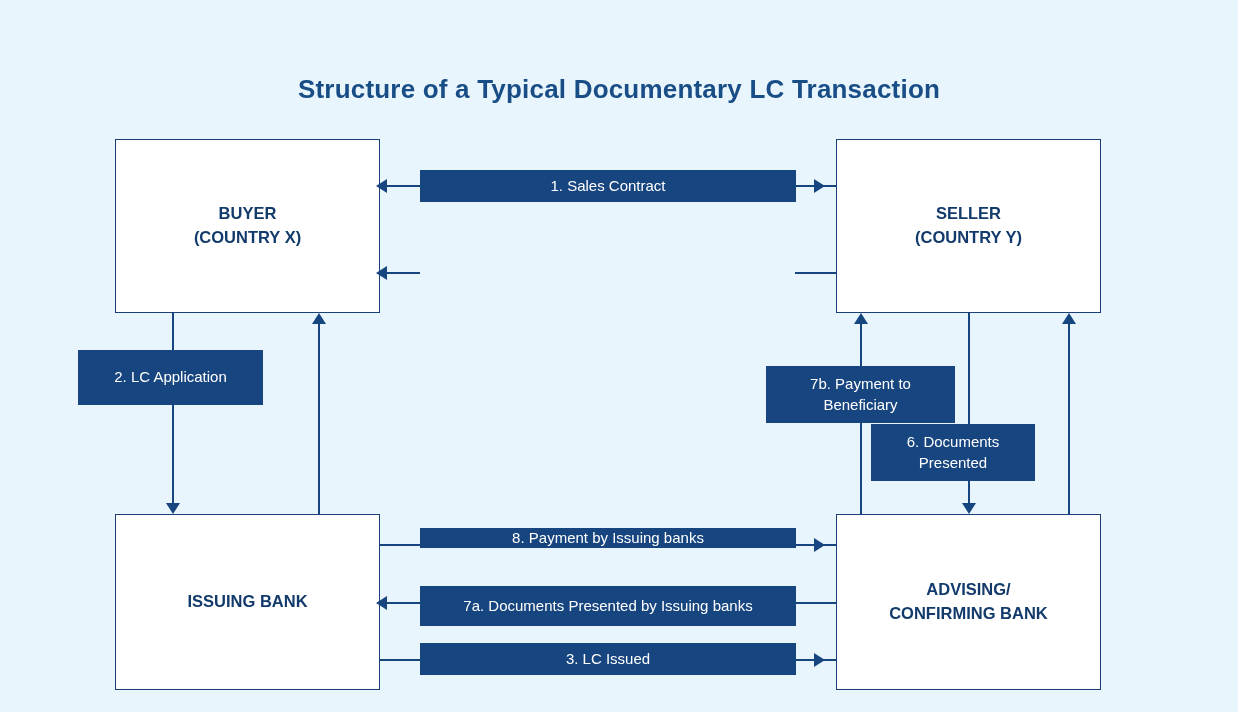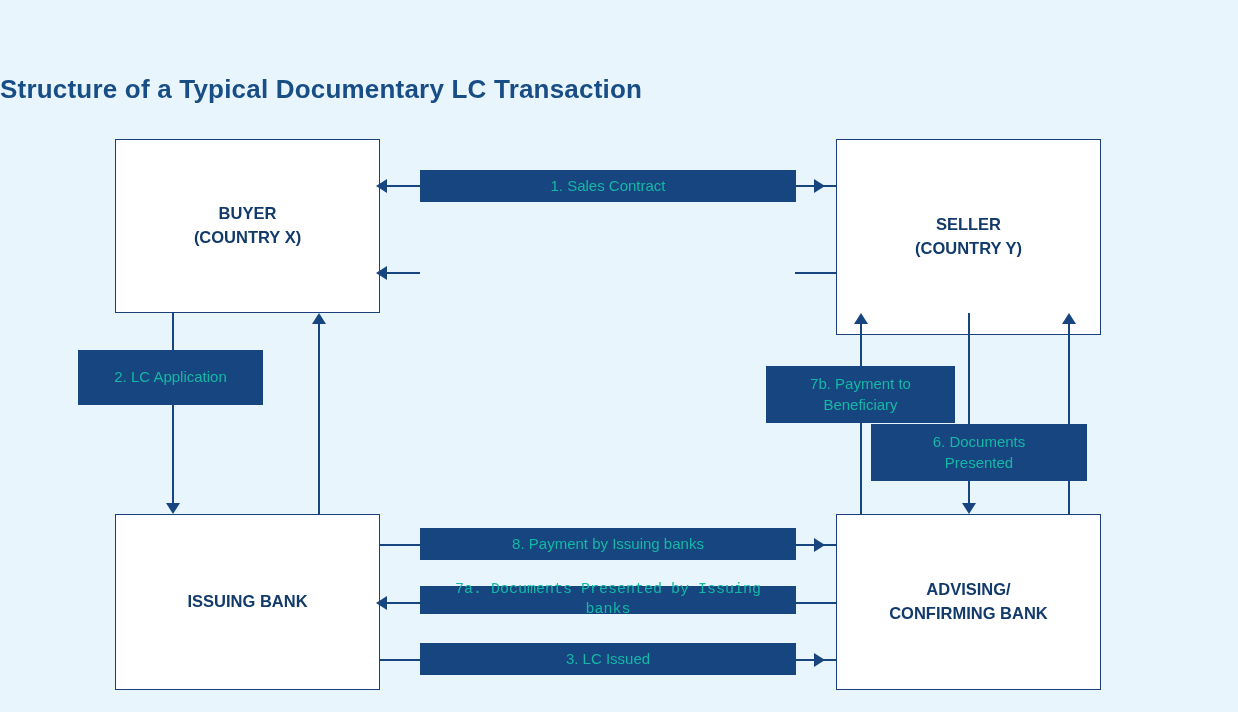--- a/index.html
+++ b/index.html
@@ -16,20 +16,21 @@
   #canvas {
     position: relative;
     width: 1238px;
     height: 712px;
   }
   .title {
     position: absolute;
     left: 0;
     top: 74px;
     width: 1238px;
+    text-align: center;
     font-size: 26px;
     font-weight: bold;
     color: #184d86;
     letter-spacing: 0.2px;
   }
   .node {
     position: absolute;
     background: #ffffff;
     border: 1.5px solid #1b3f78;
     display: flex;
@@ -40,21 +41,21 @@
     font-weight: bold;
     font-size: 16.5px;
     line-height: 1.45;
     box-sizing: border-box;
   }
   .node span { display: block; white-space: pre-line; }
 
   .lbl {
     position: absolute;
     background: #17457f;
-    color: #14b8a6;
+    color: #ffffff;
     display: flex;
     align-items: center;
     justify-content: center;
     text-align: center;
     font-size: 15px;
     line-height: 1.35;
     box-sizing: border-box;
     padding: 4px 8px;
     white-space: pre-line;
   }
@@ -96,21 +97,21 @@
 
 <div id="canvas">
 
   <div class="title">Structure of a Typical Documentary LC Transaction</div>
 
   <div class="node" style="left:115px; top:139px; width:265px; height:174px;">
     <span>BUYER
 (COUNTRY X)</span>
   </div>
 
-  <div class="node" style="left:836px; top:139px; width:265px; height:196px;">
+  <div class="node" style="left:836px; top:139px; width:265px; height:174px;">
     <span>SELLER
 (COUNTRY Y)</span>
   </div>
 
   <div class="node" style="left:115px; top:514px; width:265px; height:176px;">
     <span>ISSUING BANK</span>
   </div>
 
   <div class="node" style="left:836px; top:514px; width:265px; height:176px;">
     <span>ADVISING/
@@ -137,31 +138,31 @@
   <div class="line vline" style="left:1068px; top:324px; width:1.6px; height:190px;"></div>
   <div class="arrow arrow-up" style="left:1062px; top:313px;"></div>
 
   <div class="line vline" style="left:860px; top:324px; width:1.6px; height:190px;"></div>
   <div class="arrow arrow-up" style="left:854px; top:313px;"></div>
   <div class="lbl" style="left:766px; top:350px; width:189px; height:57px;margin-top:16px;">7b. Payment to
 Beneficiary</div>
 
   <div class="line vline" style="left:968px; top:313px; width:1.6px; height:190px;"></div>
   <div class="arrow arrow-down" style="left:962px; top:503px;"></div>
-  <div class="lbl" style="left:871px; top:424px; width:216px; height:57px;">6. Documents
+  <div class="lbl" style="left:871px; top:424px; width:164px; height:57px;">6. Documents
 Presented</div>
 
   <div class="line hline" style="left:380px; top:544px; width:40px;"></div>
   <div class="line hline" style="left:795px; top:544px; width:41px;"></div>
   <div class="arrow arrow-right" style="left:814px; top:538px;"></div>
-  <div class="lbl" style="left:420px; top:528px; width:376px; height:32px;">8. Payment by Issuing banks</div>
+  <div class="lbl" style="left:420px; top:528px; width:376px; height:20px;">8. Payment by Issuing banks</div>
 
   <div class="line hline" style="left:380px; top:602px; width:40px;"></div>
   <div class="line hline" style="left:795px; top:602px; width:41px;"></div>
   <div class="arrow arrow-left" style="left:376px; top:596px;"></div>
-  <div class="lbl" style="left:420px; top:586px; width:376px; height:28px;font-family:Liberation Mono, monospace;">7a. Documents Presented by Issuing banks</div>
+  <div class="lbl" style="left:420px; top:586px; width:376px; height:40px;">7a. Documents Presented by Issuing banks</div>
 
   <div class="line hline" style="left:380px; top:659px; width:40px;"></div>
   <div class="line hline" style="left:795px; top:659px; width:41px;"></div>
   <div class="arrow arrow-right" style="left:814px; top:653px;"></div>
   <div class="lbl" style="left:420px; top:643px; width:376px; height:32px;">3. LC Issued</div>
 
 </div>
 
 </body></html>

